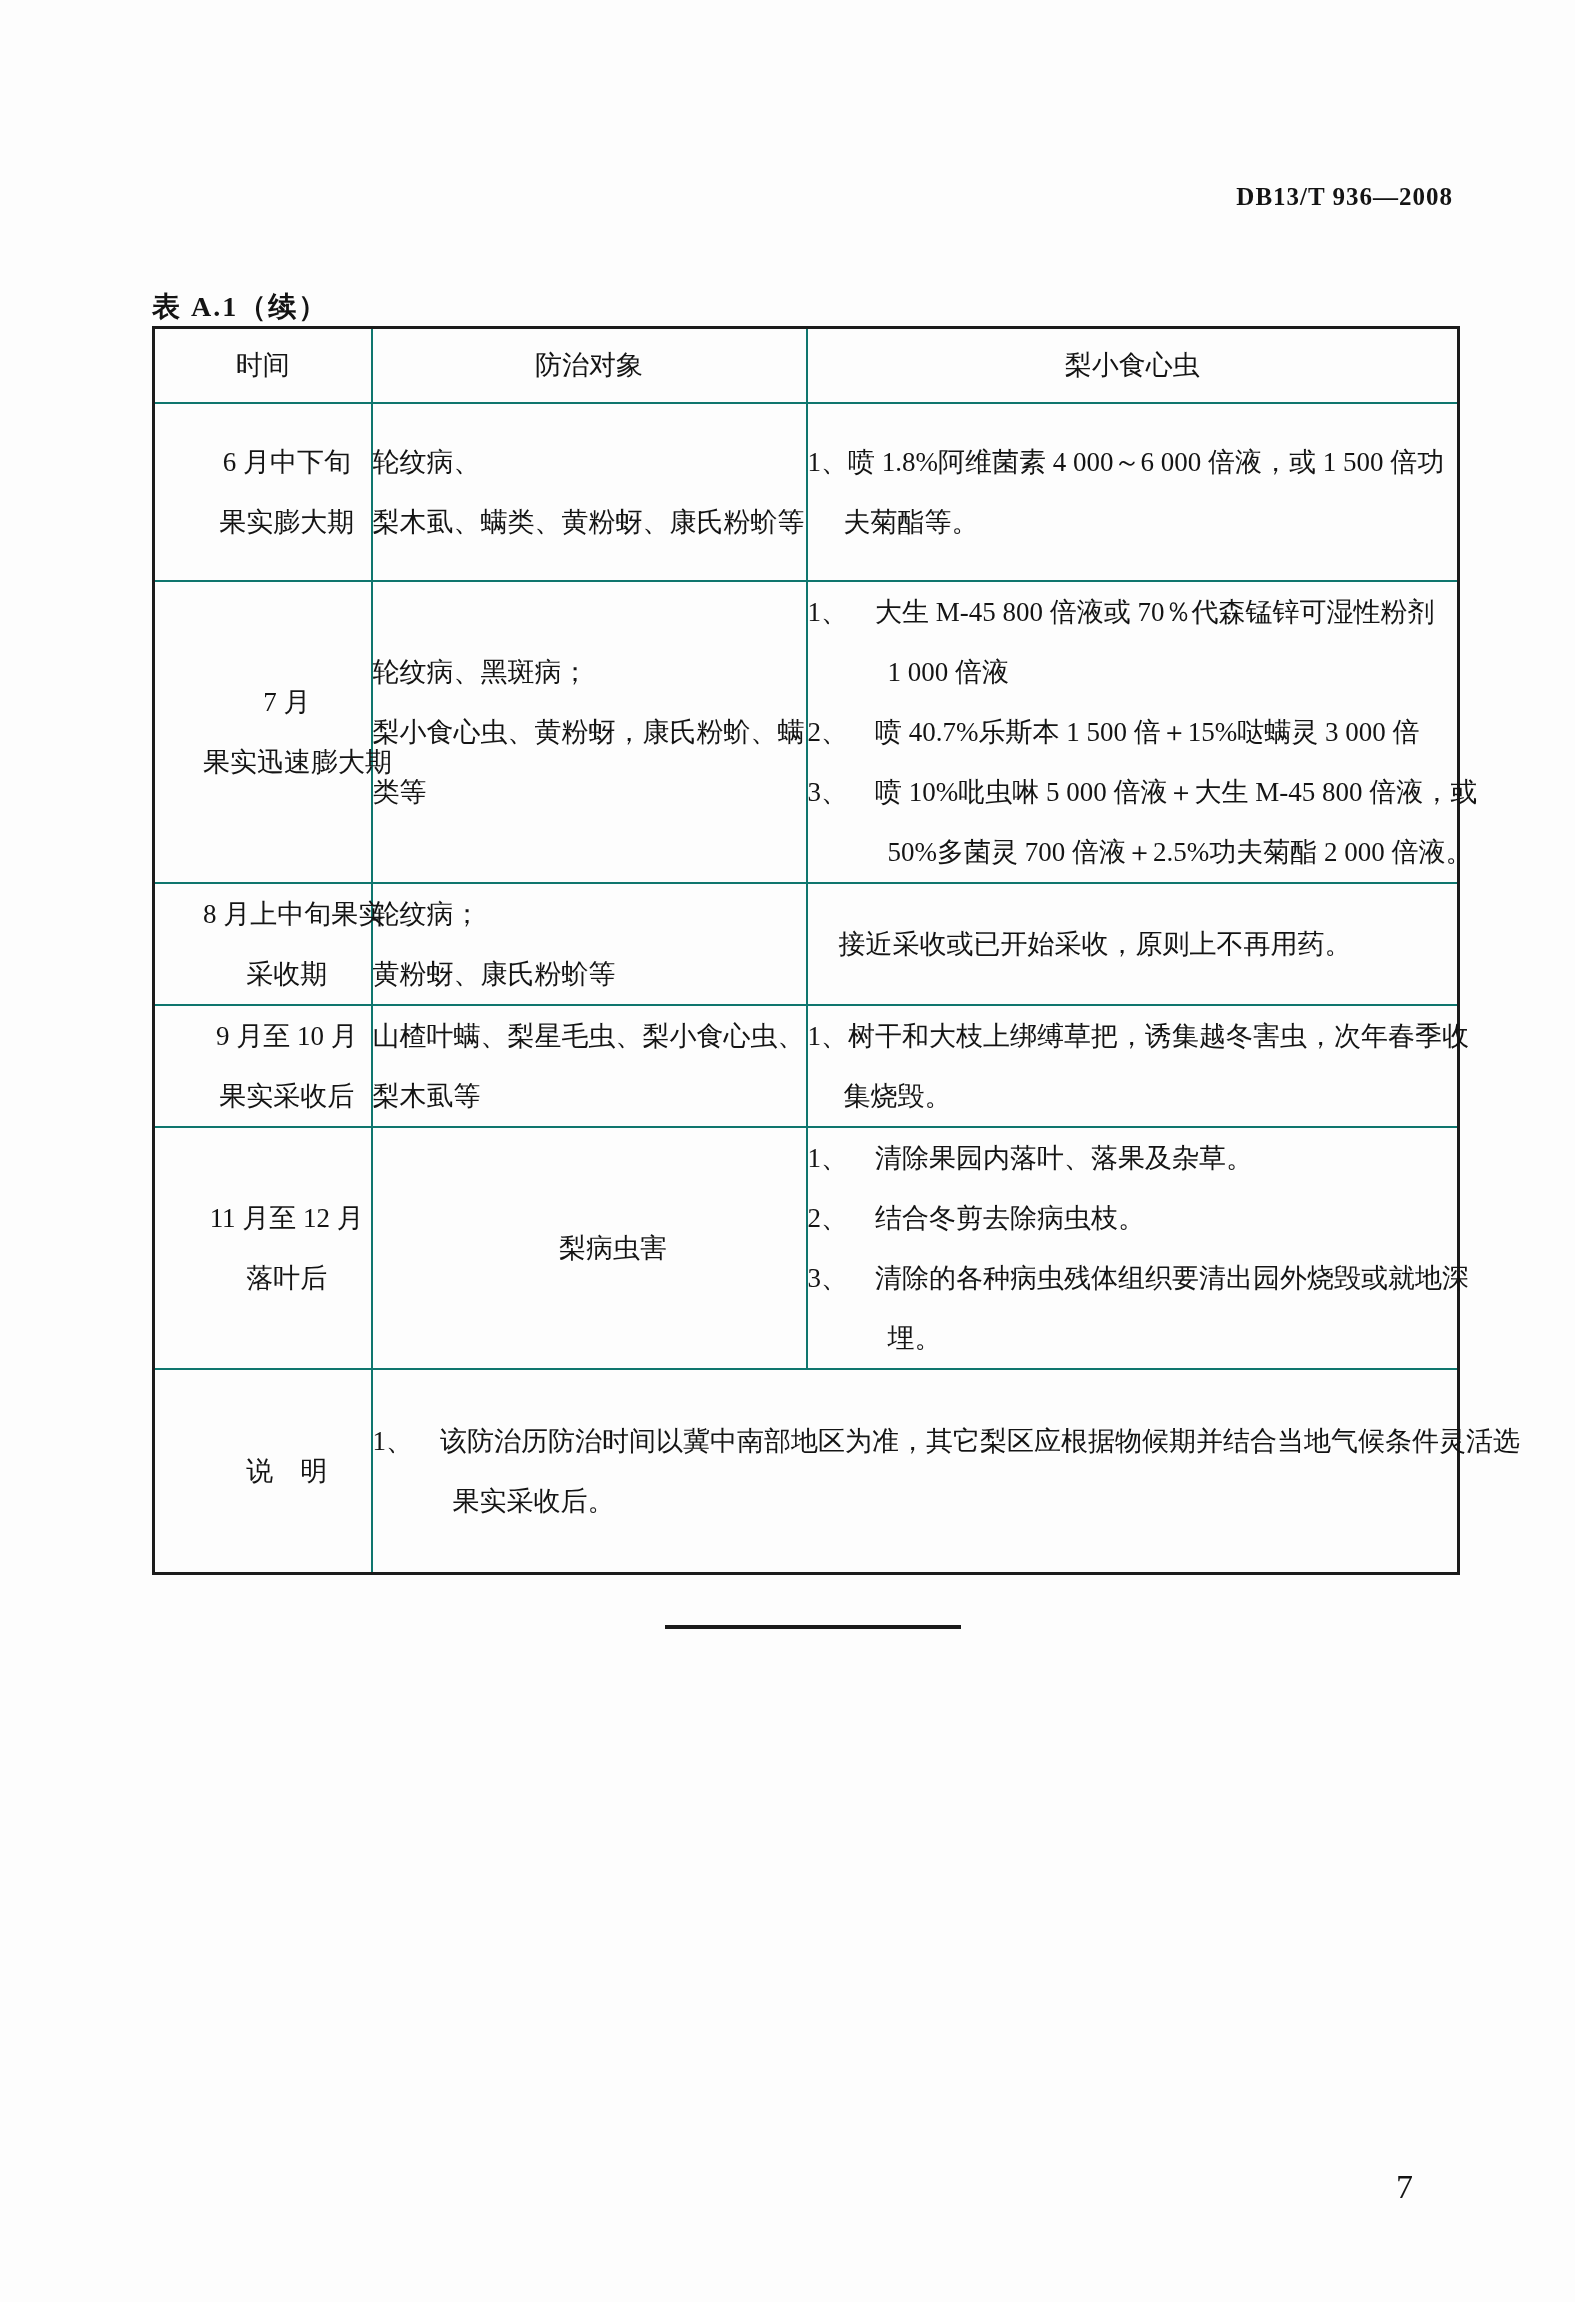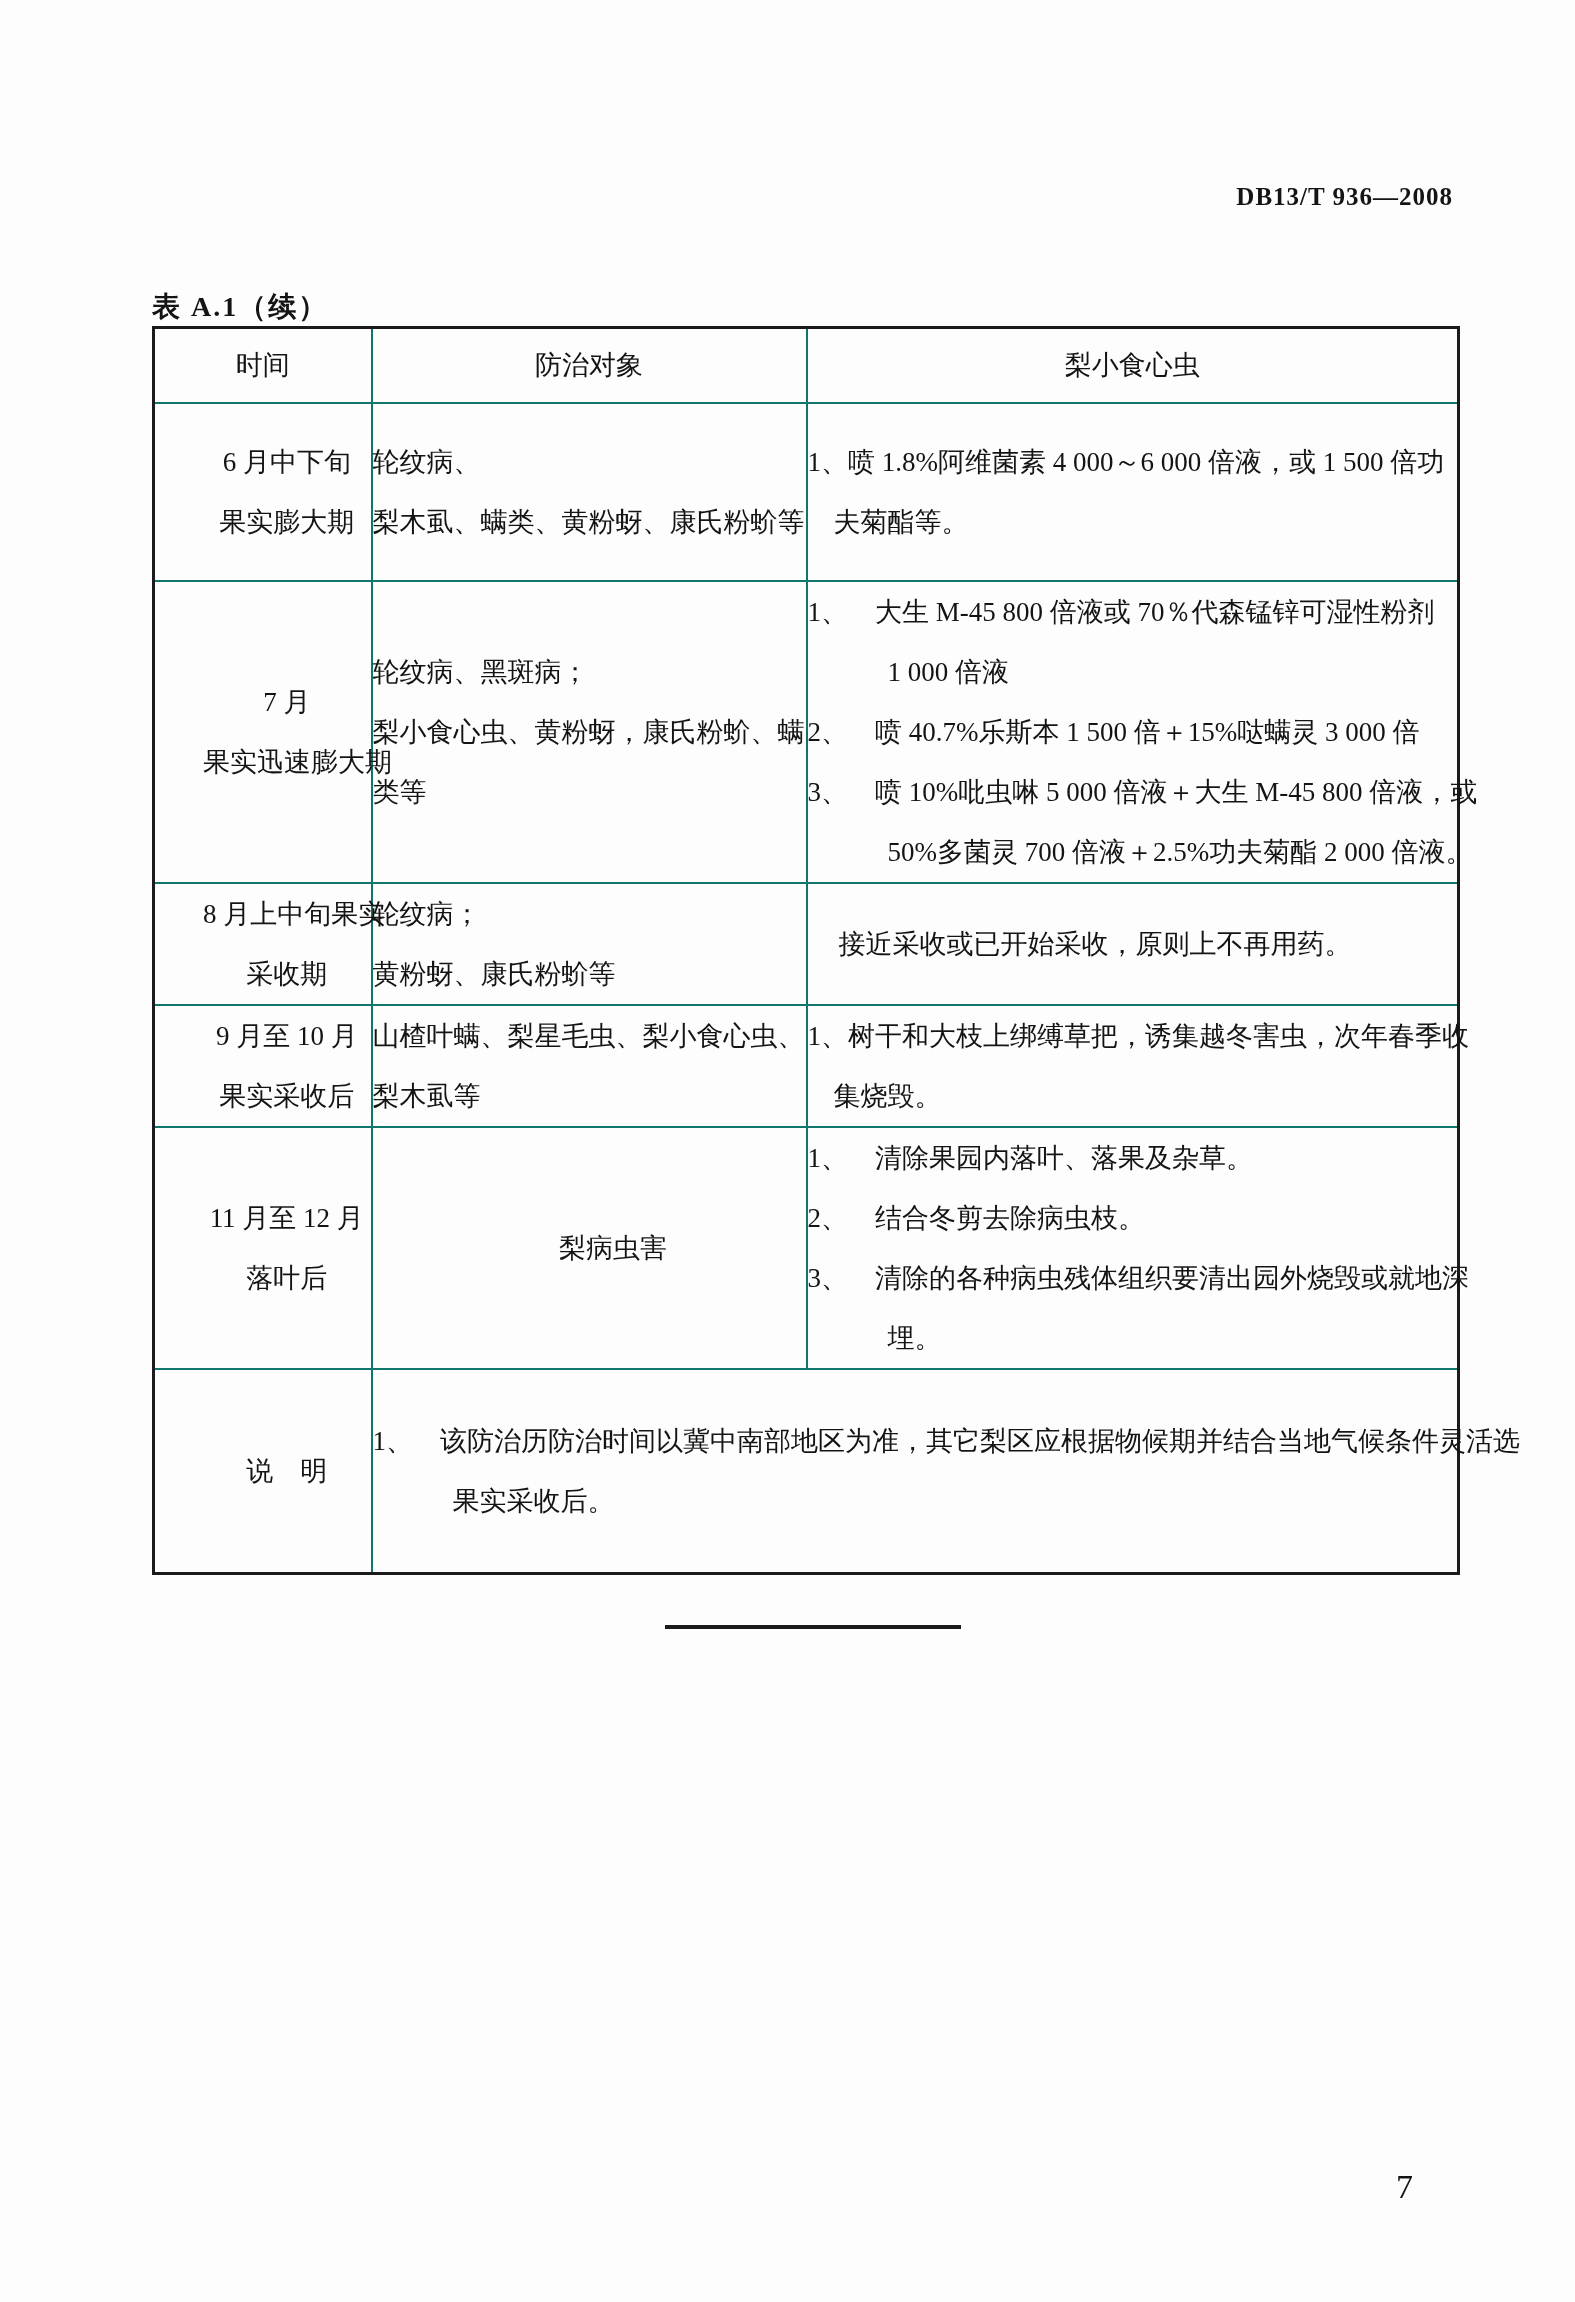--- a/index.html
+++ b/index.html
@@ -66,21 +66,21 @@
   th.colhead { text-align: center; font-size: 27px; }
 
   td.time { text-align: center; }
   td.targets { padding-left: 22px; padding-right: 10px; }
   td.measures { padding-left: 14px; padding-right: 8px; }
   td.note-label { text-align: center; }
   td.note-content { padding-left: 30px; padding-right: 20px; }
 
   .ln { line-height: 60px; white-space: nowrap; }
   .ln-c { text-align: center; white-space: nowrap; line-height: 60px; padding-left: 48px; }
-  .cont2 { padding-left: 26px; }   
+  .cont2 { padding-left: 36px; }   
   .cont3 { padding-left: 80px; }   
   .single-measure { padding-left: 31px; line-height: 60px; white-space: nowrap; }
 
   .end-rule {
     position: absolute;
     left: 665px;
     top: 1625px;
     width: 296px;
     height: 4px;
     background: #1b1b1b;

